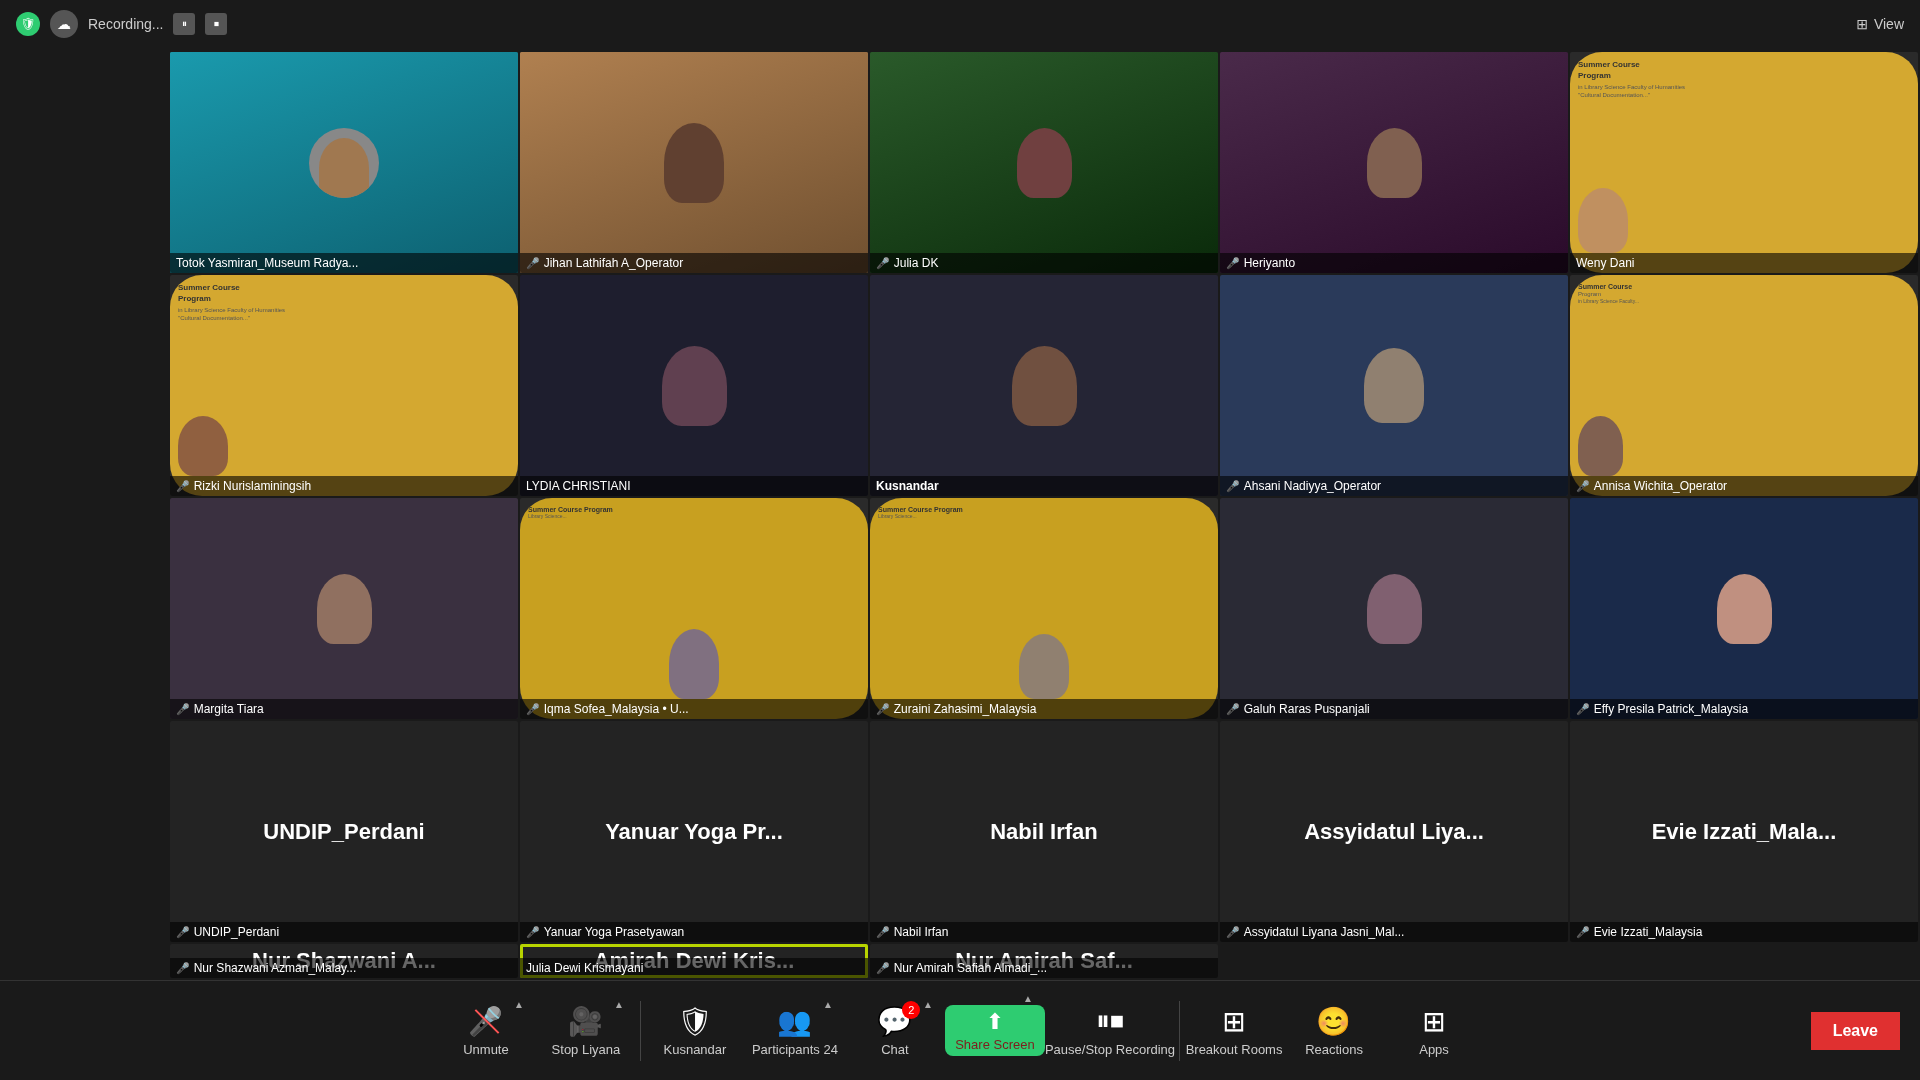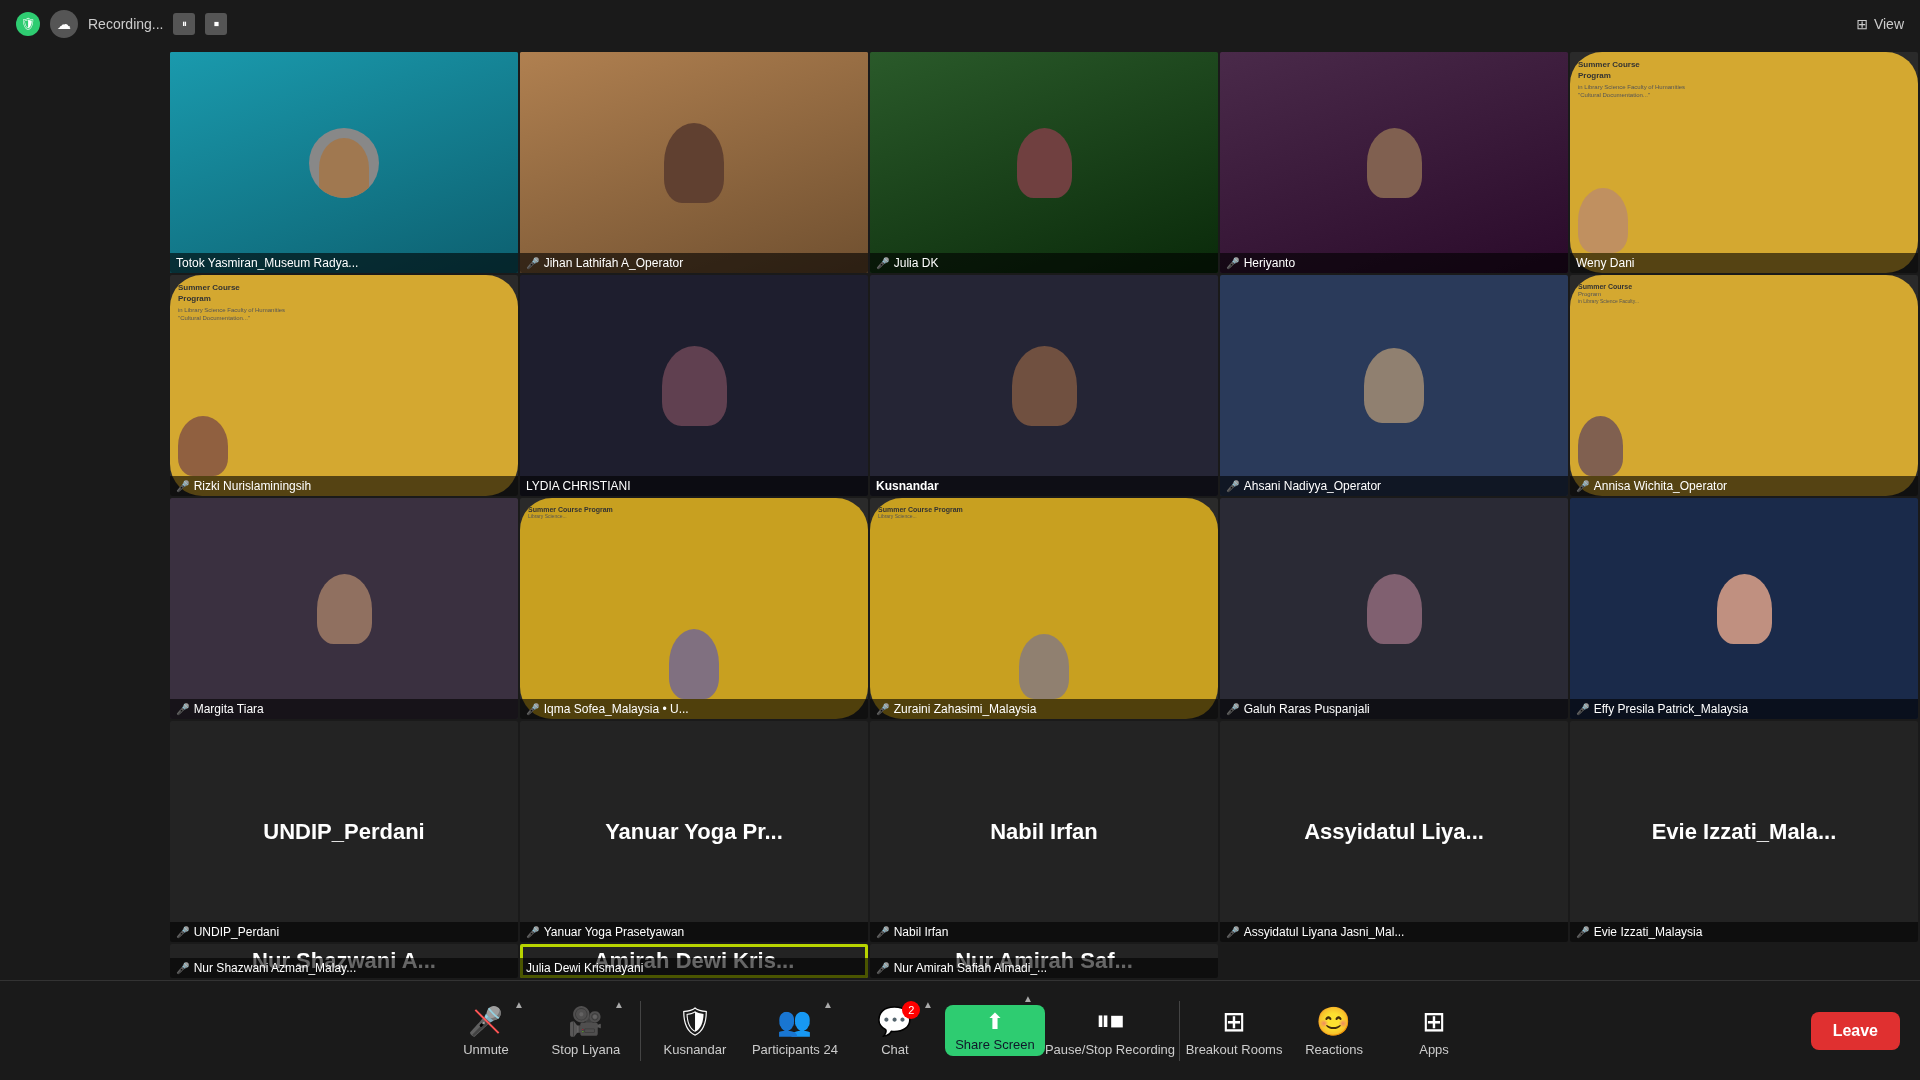--- a/index.html
+++ b/index.html
@@ -193,21 +193,21 @@
       display: flex; align-items: center; justify-content: center;
       padding: 0 4px;
     }
 
     .leave-btn {
       position: absolute;
       right: 20px;
       background: #e03030;
       color: #fff;
       border: none;
-      border-radius: 8px;
+      border-radius: 0;
       padding: 10px 22px;
       font-size: 16px;
       font-weight: 600;
       cursor: pointer;
     }
 
     
     .tile-content {
       width: 100%;
       height: 100%;
@@ -532,21 +532,21 @@
       💬
       <span class="badge-red">2</span>
     </div>
     <span class="toolbar-label">Chat</span>
     <span class="toolbar-caret">▲</span>
   </div>
 
   <div class="toolbar-item">
     <div style="background:#2ecc71;border-radius:8px;padding:4px 10px;display:flex;flex-direction:column;align-items:center;gap:2px;">
       <div class="toolbar-icon" style="font-size:22px;color:#fff;">⬆</div>
-      <span class="toolbar-label" style="color:#0f172a;">Share Screen</span>
+      <span class="toolbar-label" style="color:#7f1d1d;">Share Screen</span>
     </div>
     <span class="toolbar-caret" style="top:12px;">▲</span>
   </div>
 
   <div class="toolbar-item">
     <div class="toolbar-icon">⏸⏹</div>
     <span class="toolbar-label">Pause/Stop Recording</span>
   </div>
 
   <div class="toolbar-divider"></div>

